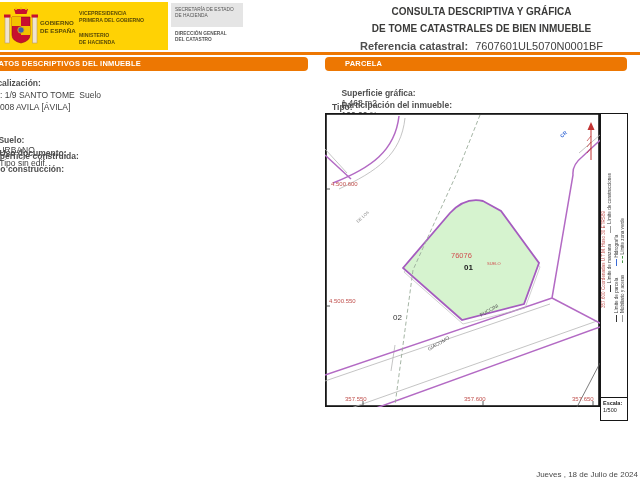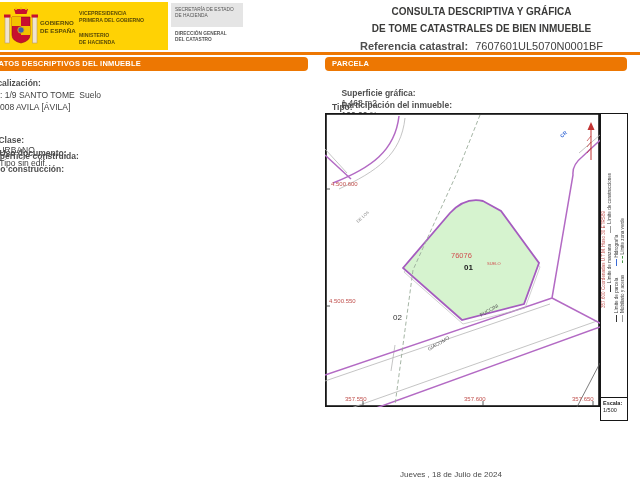--- a/index.html
+++ b/index.html
@@ -21,21 +21,21 @@
   .ref-row{left:323px;top:40px;width:317px;text-align:center;font-size:11px;}
   .ref-label{font-weight:bold;color:#4e4e4e;}
   .ref-value{margin-left:7px;color:#3f3f3f;}
 
   .orange-rule{left:0;top:52px;width:640px;height:2.5px;background:#ed7702;}
 
   
   .bar{height:14px;background:#ed7702;color:#fff;font-size:7.5px;font-weight:bold;
        line-height:14px;letter-spacing:.2px;}
   .bar-left{left:-12px;top:57px;width:320px;border-radius:0 4px 4px 0;padding-left:5px;box-sizing:border-box;}
-  .bar-right{left:325px;top:57px;width:302px;border-radius:4px;padding-left:7px;box-sizing:border-box;}
+  .bar-right{left:325px;top:57px;width:302px;border-radius:4px;padding-left:20px;box-sizing:border-box;}
 
   
   .fld{font-size:8.5px;white-space:pre;}
   .lbl{font-weight:bold;color:#4e4e4e;}
   .val{color:#3f3f3f;}
 
   
   .map-svg{left:325px;top:113px;}
   .legend-strip{left:600px;top:113px;width:28px;height:308px;border:1.6px solid #161616;
                 box-sizing:border-box;background:#fff;overflow:hidden;}
@@ -48,21 +48,21 @@
   .s-gray{border-color:#999;}.s-blue{border-color:#3a6bd6;}.s-green{border-color:#4a9a4a;border-top-style:dashed;}
   .gap{display:inline-block;width:10px;}
   .scale-box{left:600px;top:397px;width:28px;height:24px;border:1.4px solid #161616;
              box-sizing:border-box;background:#fff;font-size:5.5px;line-height:7px;
              padding:2px 0 0 2px;color:#222;z-index:5;}
   .scale-box b{font-weight:bold;}
 
   
   .foot-box{left:329px;top:436px;width:309px;height:30px;background:#ececec;border-radius:5px;
             box-sizing:border-box;padding:4px 8px;font-size:8px;color:#8d959e;line-height:11px;}
-  .date-row{left:400px;top:470px;width:238px;text-align:left;font-size:8px;color:#4a4a4a;}
+  .date-row{left:400px;top:470px;width:238px;text-align:right;font-size:8px;color:#4a4a4a;}
 </style>
 </head>
 <body>
 
 <div class="page">
 
   <div class="abs yellow-block">
     <svg class="abs" style="left:4px;top:5px" width="34" height="42" viewBox="0 0 34 42">
       <rect x="1" y="10" width="4.5" height="26" fill="#efe3cf" stroke="#b89b6a" stroke-width="0.6"></rect>
       <rect x="28.5" y="10" width="4.5" height="26" fill="#efe3cf" stroke="#b89b6a" stroke-width="0.6"></rect>
@@ -111,21 +111,21 @@
 
   <div class="abs orange-rule"></div>
 
   <div class="abs bar bar-left">DATOS DESCRIPTIVOS DEL INMUEBLE</div>
   <div class="abs bar bar-right">PARCELA</div>
 
   <div class="abs fld lbl" style="left:-13px;top:78px">Localización:</div>
   <div class="abs fld val" style="left:0;top:90px">: 1/9 SANTO TOME  Suelo</div>
   <div class="abs fld val" style="left:0;top:102px">008 AVILA [ÁVILA]</div>
   <div class="abs fld" style="left:-11px;top:125px">
-    <span class="lbl">Clase:</span>
+    <span class="lbl">Suelo:</span>
     <span class="val">URBANO</span>
   </div>
   <div class="abs fld" style="left:-10px;top:138px">
     <span class="lbl">Uso documento:</span>
     <span class="val">Tipo sin edif.</span>
   </div>
   <div class="abs fld lbl" style="left:-11px;top:151px">Superficie construida:</div>
   <div class="abs fld lbl" style="left:-11px;top:164px">Año construcción:</div>
 
   <div class="abs fld" style="left:332px;top:78px">

